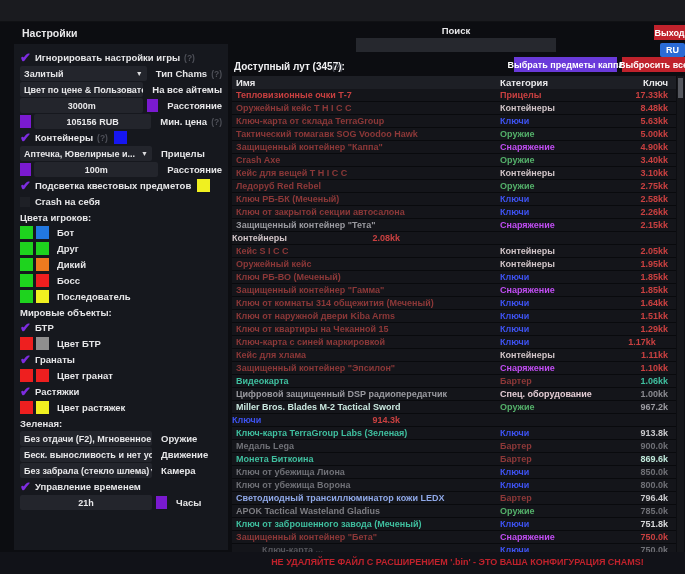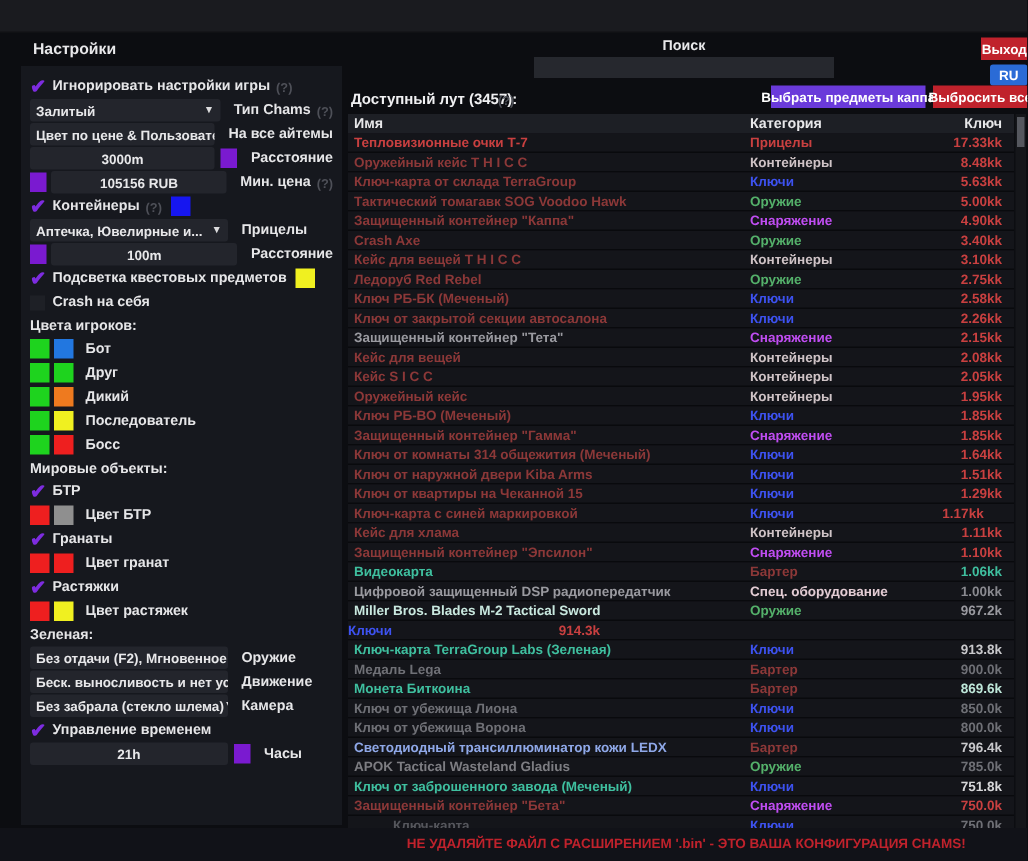--- a/index.html
+++ b/index.html
@@ -127,27 +127,27 @@
           <span class="swc" style="background: rgb(30, 211, 30);"></span>
           <span>Друг</span>
         </div>
         <div class="srow pair">
           <span class="swc" style="background: rgb(30, 211, 30);"></span>
           <span class="swc" style="background: rgb(238, 122, 31);"></span>
           <span>Дикий</span>
         </div>
         <div class="srow pair">
           <span class="swc" style="background: rgb(30, 211, 30);"></span>
+          <span class="swc" style="background: rgb(238, 31, 31);"></span>
+          <span>Босс</span>
+        </div>
+        <div class="srow pair">
+          <span class="swc" style="background: rgb(30, 211, 30);"></span>
           <span class="swc" style="background: rgb(240, 240, 32);"></span>
           <span>Последователь</span>
-        </div>
-        <div class="srow pair">
-          <span class="swc" style="background: rgb(30, 211, 30);"></span>
-          <span class="swc" style="background: rgb(238, 31, 31);"></span>
-          <span>Босс</span>
         </div>
         <div class="shdr">Мировые объекты:</div>
         <div class="srow">
           <span class="cb">
             <span class="chk">✔</span>
           </span>
           <span>БТР</span>
         </div>
         <div class="srow pair">
           <span class="swc" style="background: rgb(238, 31, 31);"></span>
@@ -276,21 +276,20 @@
           <span class="c-name" style="color: rgb(140, 56, 56);">Ключ от закрытой секции автосалона</span>
           <span class="c-cat" style="color: rgb(61, 82, 240);">Ключи</span>
           <span class="c-price" style="color: rgb(201, 64, 64);">2.26kk</span>
         </div>
         <div class="trow">
           <span class="c-name" style="color: rgb(154, 154, 160);">Защищенный контейнер "Тета"</span>
           <span class="c-cat" style="color: rgb(192, 77, 242);">Снаряжение</span>
           <span class="c-price" style="color: rgb(201, 64, 64);">2.15kk</span>
         </div>
         <div class="trow">
-          <span class="c-name" style="color: rgb(140, 56, 56);">Кейс для вещей</span>
           <span class="c-cat" style="color: rgb(207, 195, 198);">Контейнеры</span>
           <span class="c-price" style="color: rgb(201, 64, 64);">2.08kk</span>
         </div>
         <div class="trow">
           <span class="c-name" style="color: rgb(140, 56, 56);">Кейс S I C C</span>
           <span class="c-cat" style="color: rgb(207, 195, 198);">Контейнеры</span>
           <span class="c-price" style="color: rgb(201, 64, 64);">2.05kk</span>
         </div>
         <div class="trow">
           <span class="c-name" style="color: rgb(140, 56, 56);">Оружейный кейс</span>

